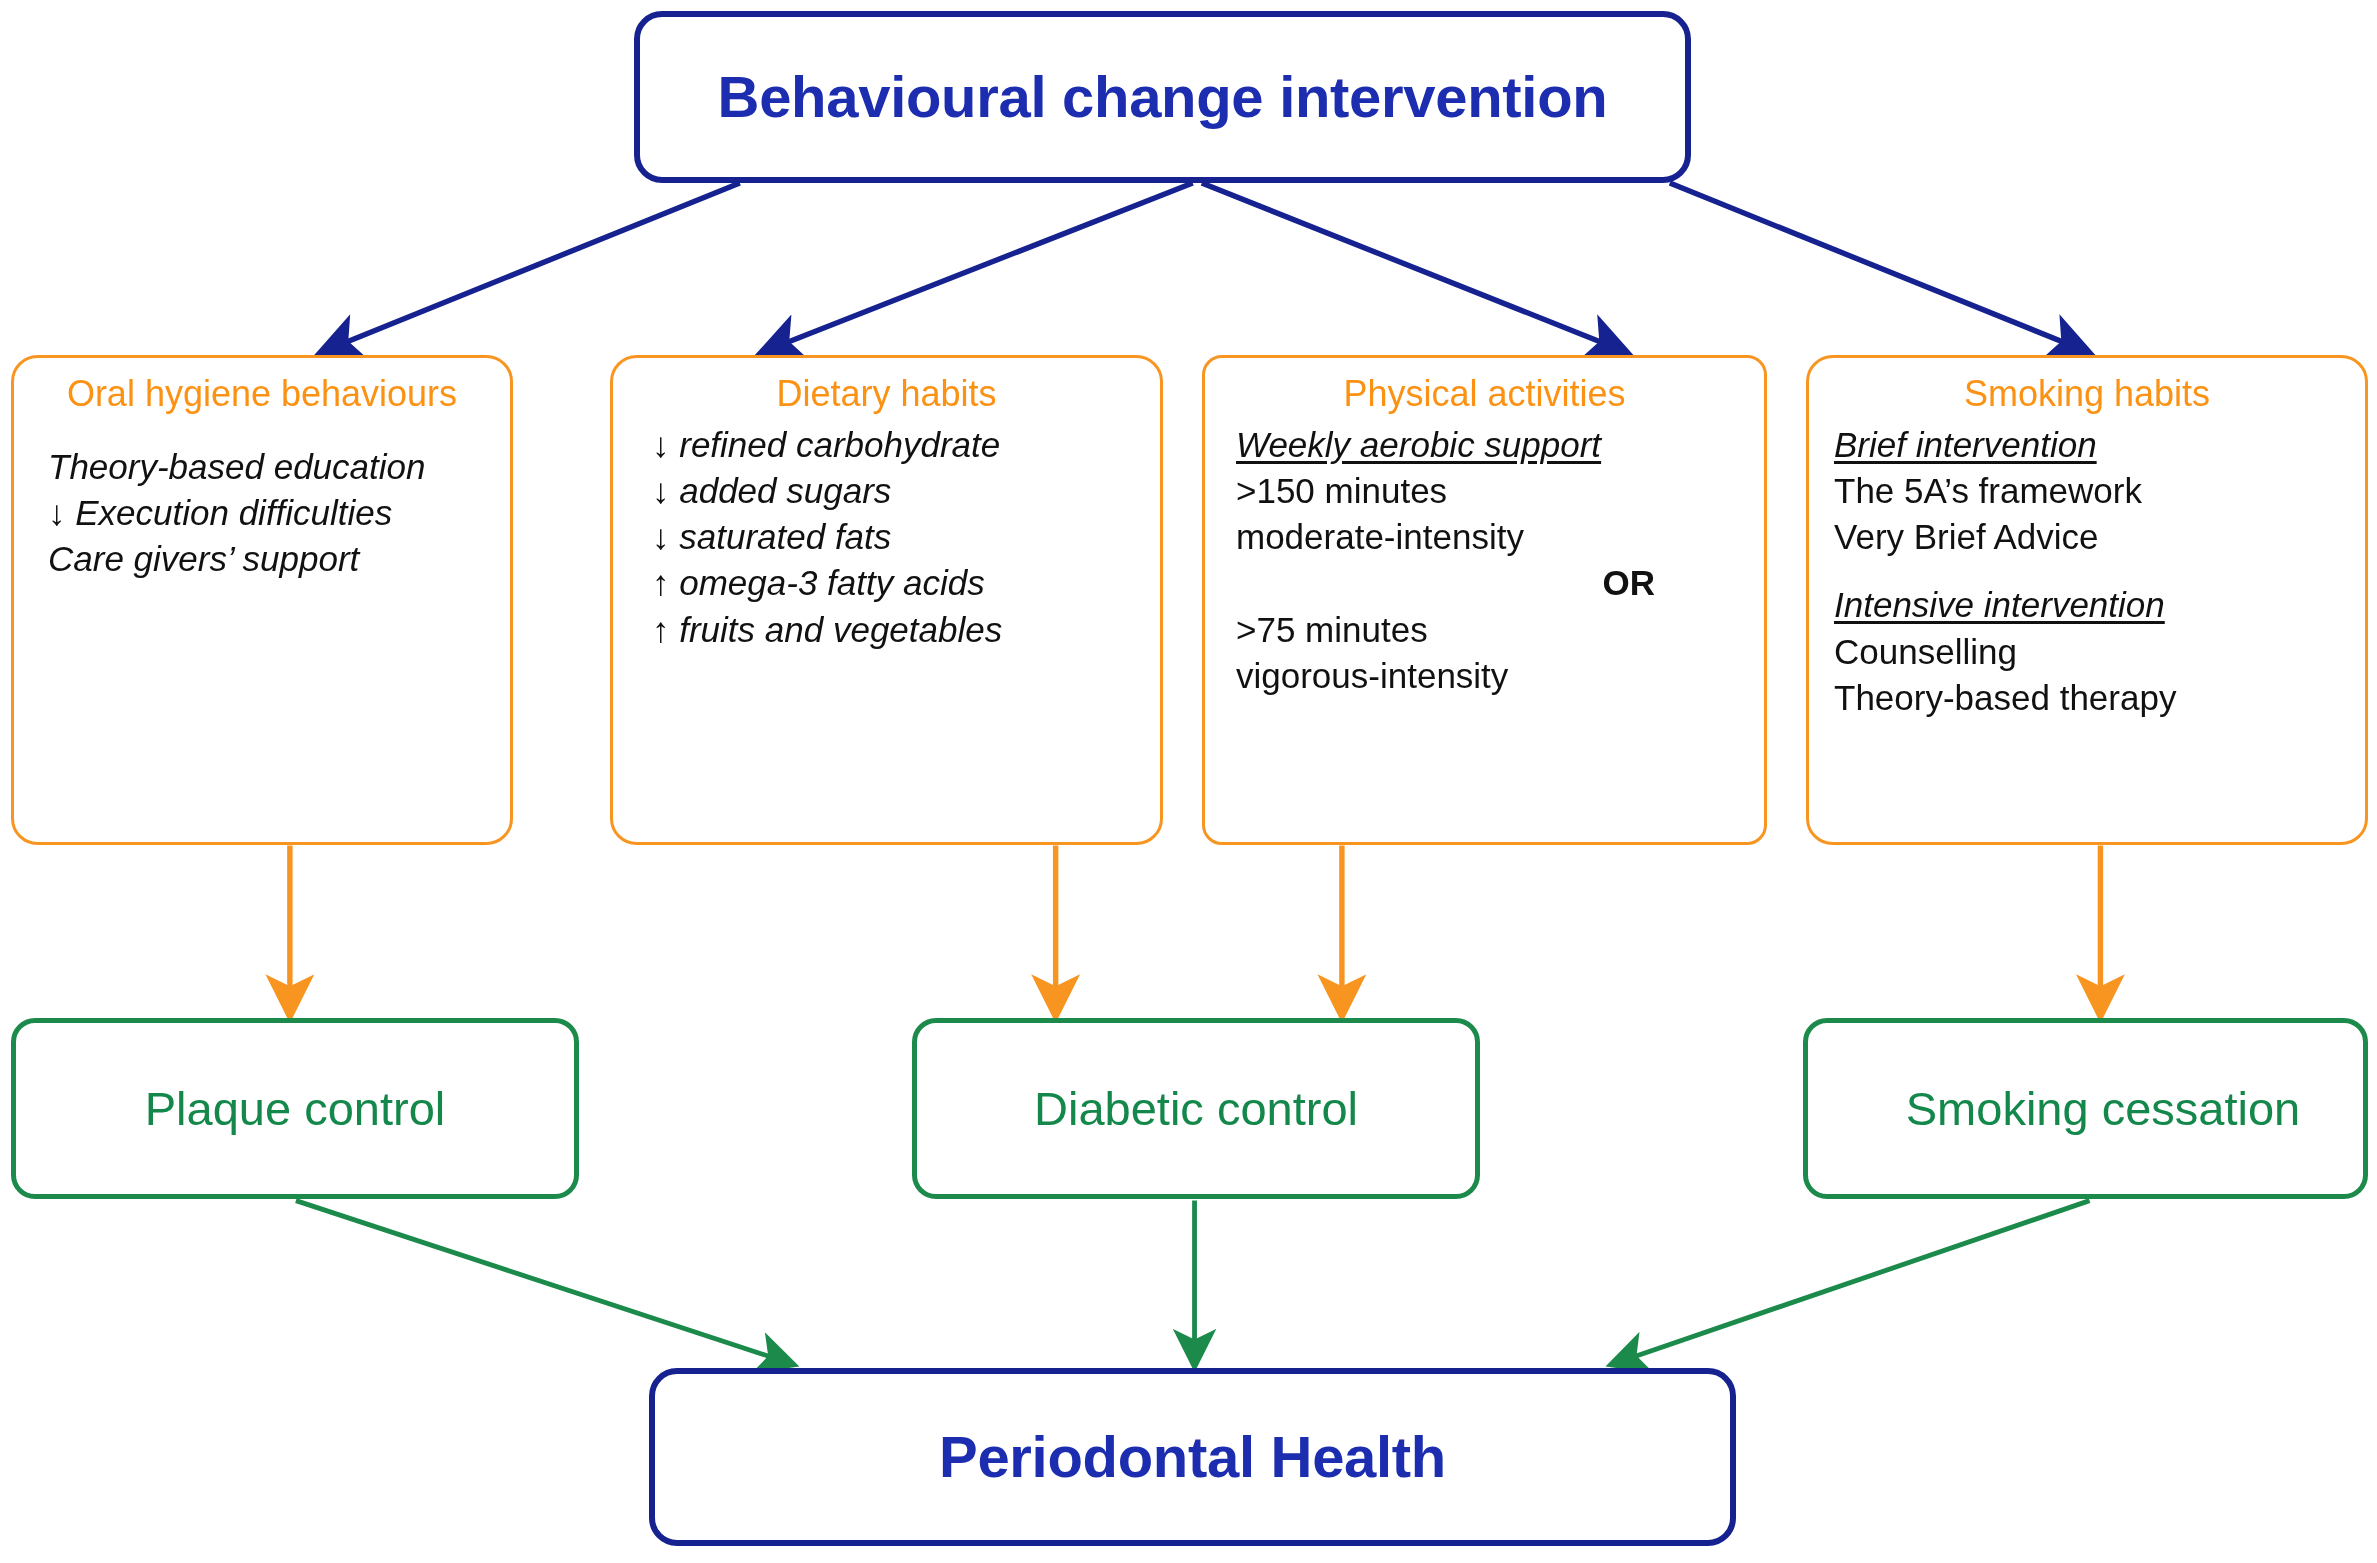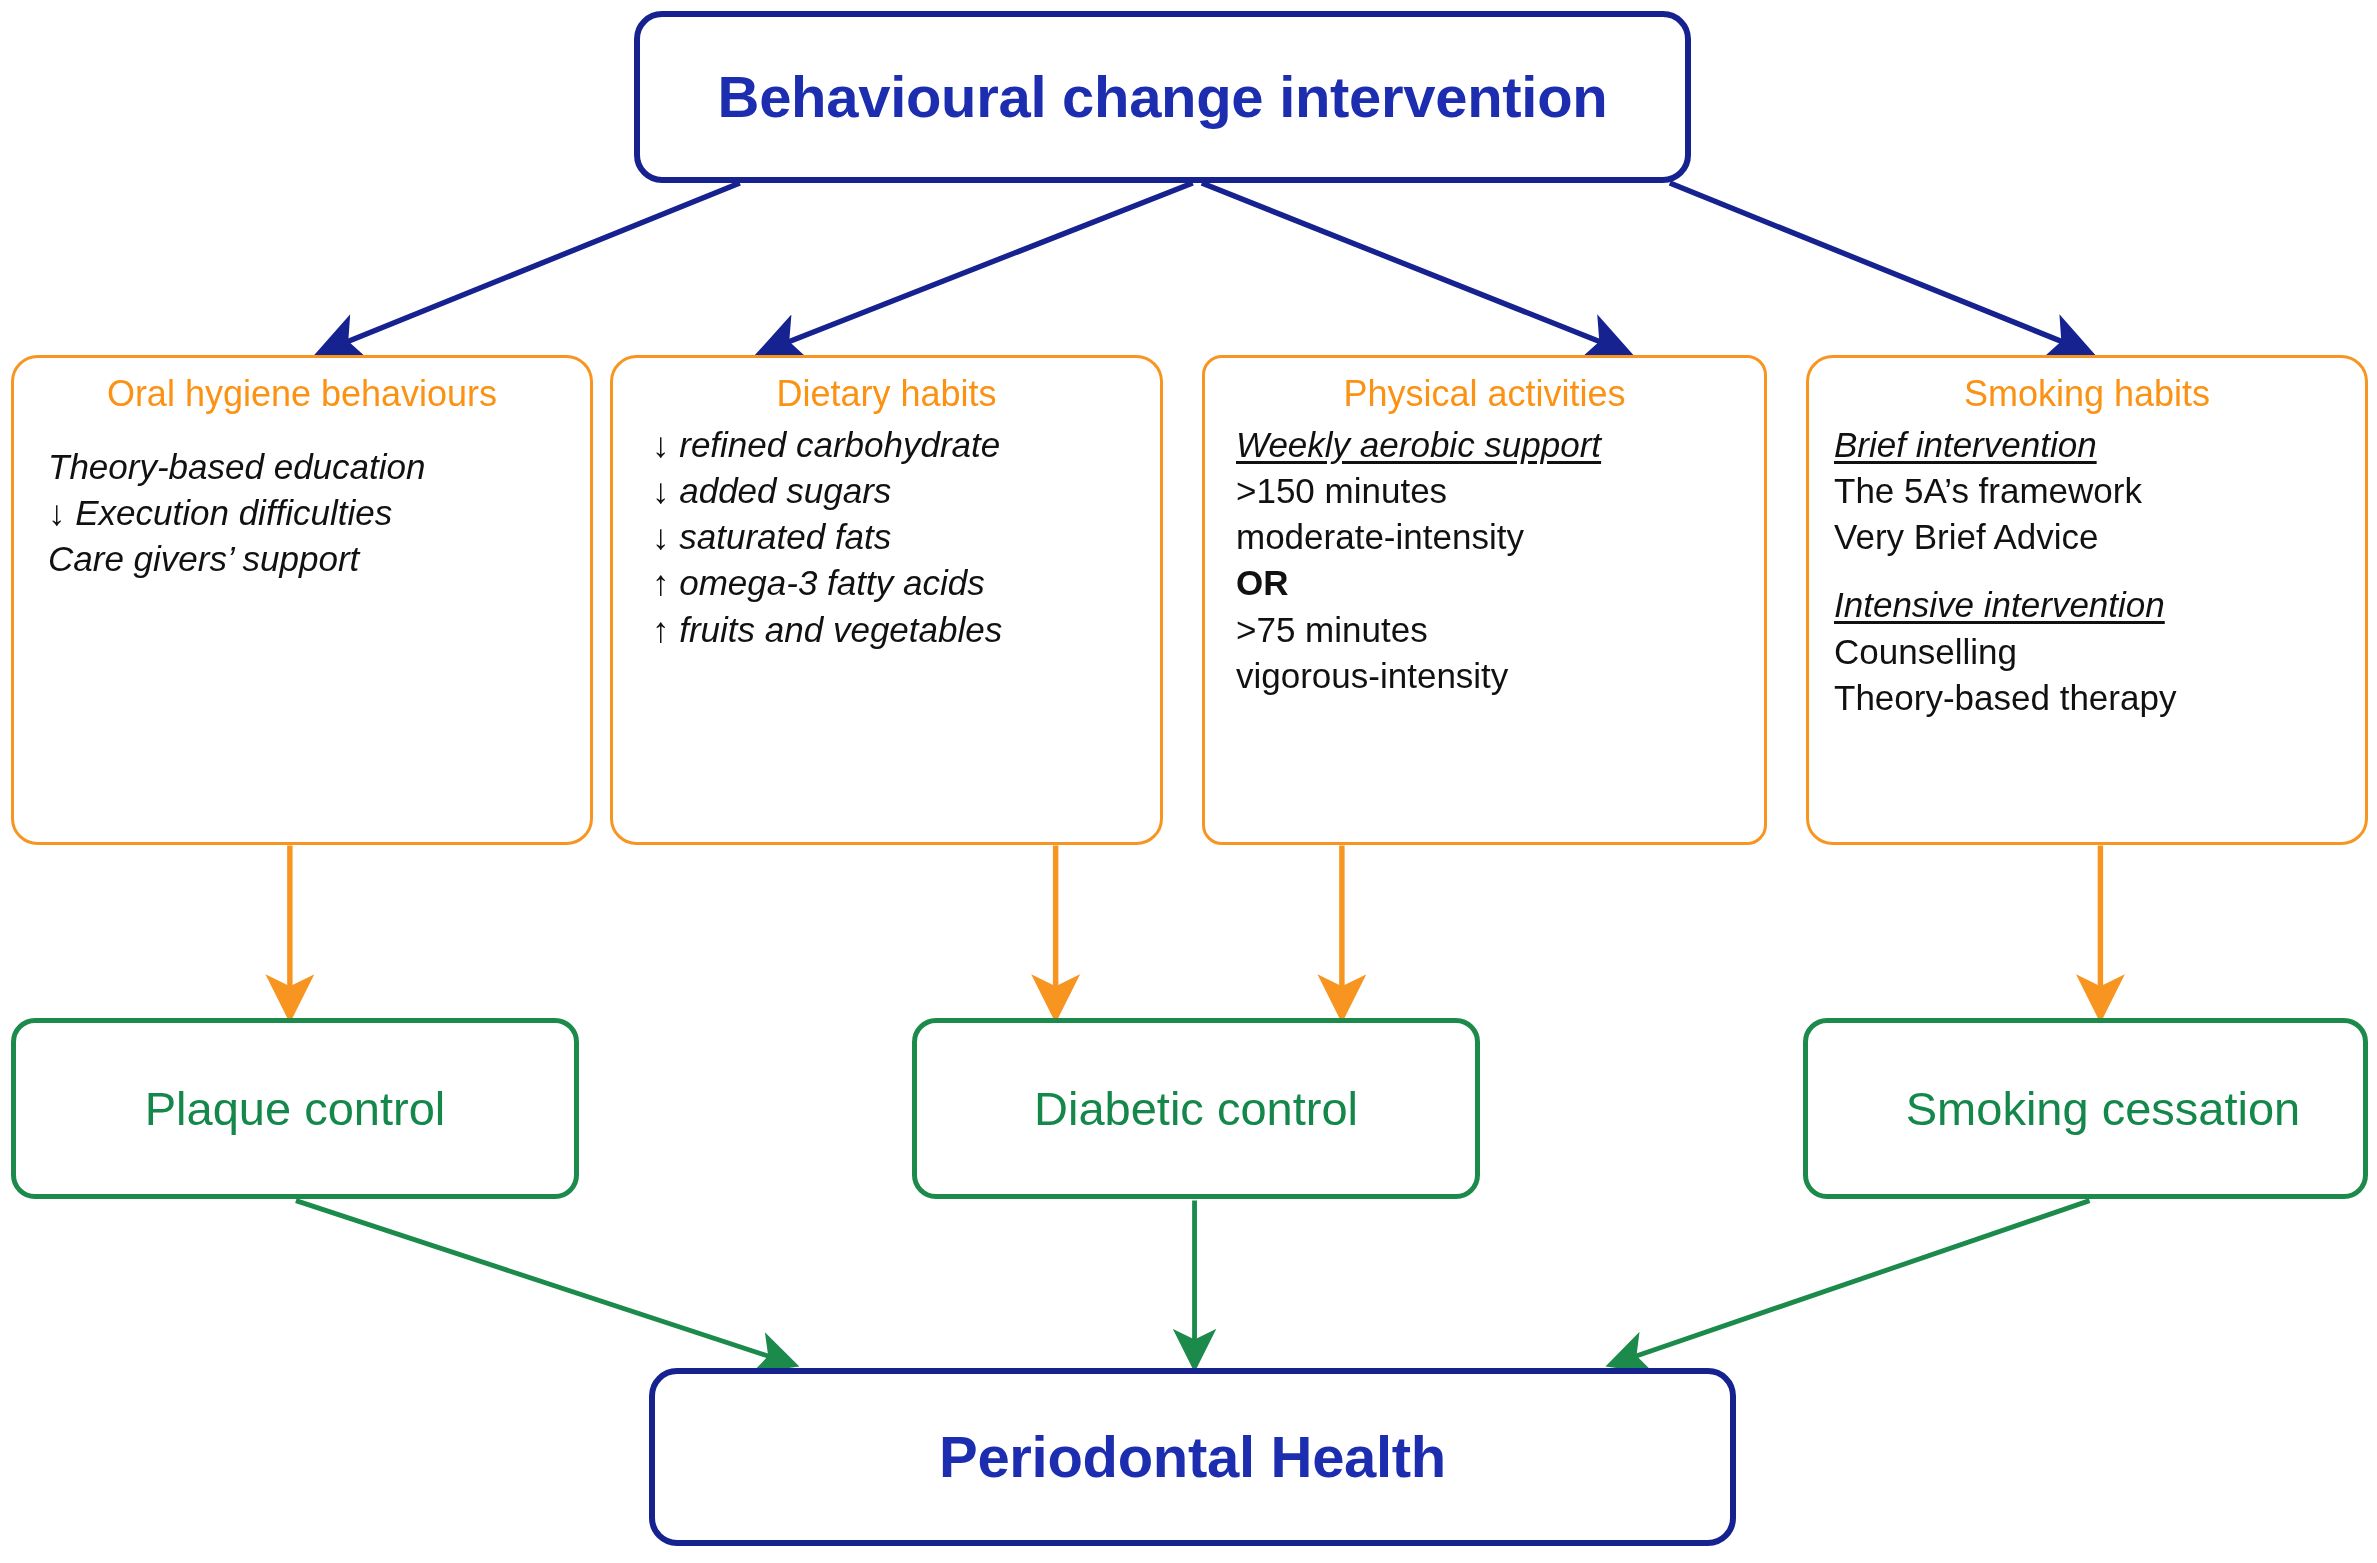--- a/index.html
+++ b/index.html
@@ -64,21 +64,21 @@
     color:#111111;
     font-size:35px;
     line-height:1.32;
   }
   .node.orange .node-body.pa{ padding-left:31px; }
 
   .ln{ white-space:nowrap; display:block; }
   .ln.it{ font-style:italic; }
   .ln.ul{ font-style:italic; text-decoration:underline; text-underline-offset:3.6px; }
   .ln.bold{ font-weight:bold; }
-  .ln.center{ text-align:left; padding-right:45px; }
+  .ln.center{ text-align:right; padding-right:109px; }
   .ln.gap{ height:22px; }
   .ln.arrow{ letter-spacing:0px; }
 
   
   .node.green{
     border:5.4px solid #1B8A4B;
     border-radius:24px;
     align-items:center;
     justify-content:center;
   }
@@ -125,21 +125,21 @@
       <line x1="490" y1="1988" x2="1310" y2="2258" marker-end="url(#ah-green)"></line>
       <line x1="1978" y1="1988" x2="1978" y2="2258" marker-end="url(#ah-green)"></line>
       <line x1="3460" y1="1988" x2="2672" y2="2258" marker-end="url(#ah-green)"></line>
     </g>
   </svg>
 
   <div class="node navy" style="left:634px; top:11px; width:1057px; height:172px;">
     <div class="node-title">Behavioural change intervention</div>
   </div>
 
-  <div class="node orange" style="left:11px; top:355px; width:582px; height:490px;">
+  <div class="node orange" style="left:11px; top:355px; width:502px; height:490px;">
     <div class="node-title">Oral hygiene behaviours</div>
     <div class="node-body">
       <span class="ln gap"></span>
       <span class="ln it">Theory-based education</span>
       <span class="ln it arrow">↓ Execution difficulties</span>
       <span class="ln it">Care givers’ support</span>
     </div>
   </div>
 
   <div class="node orange" style="left:610px; top:355px; width:553px; height:490px;">

